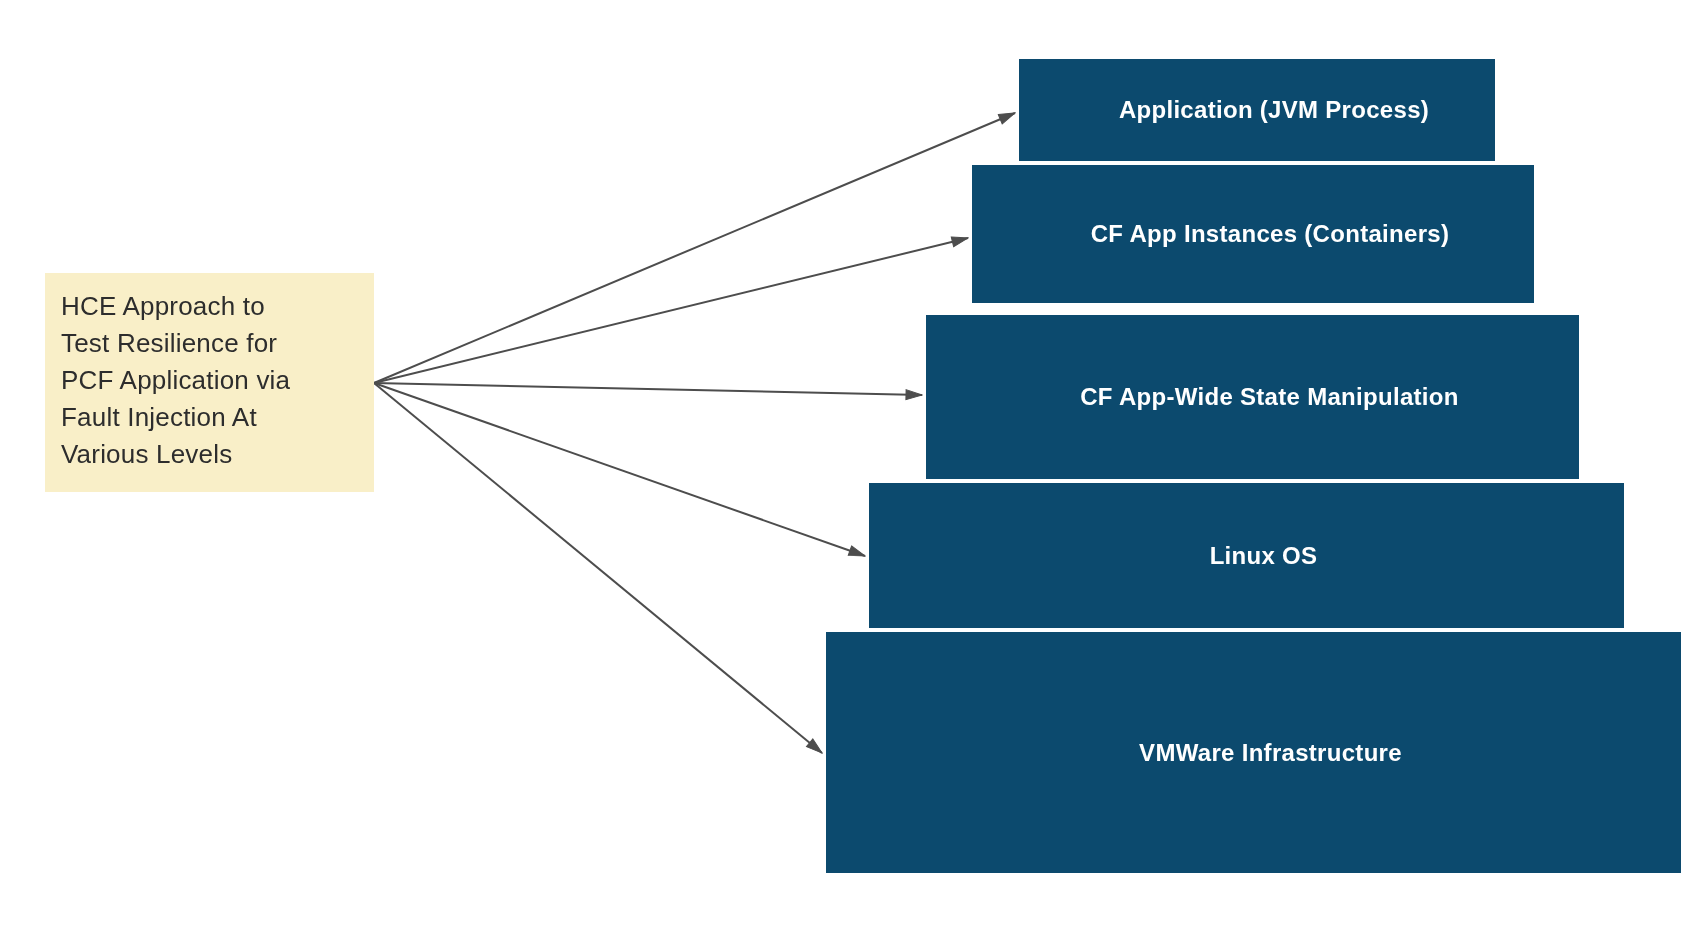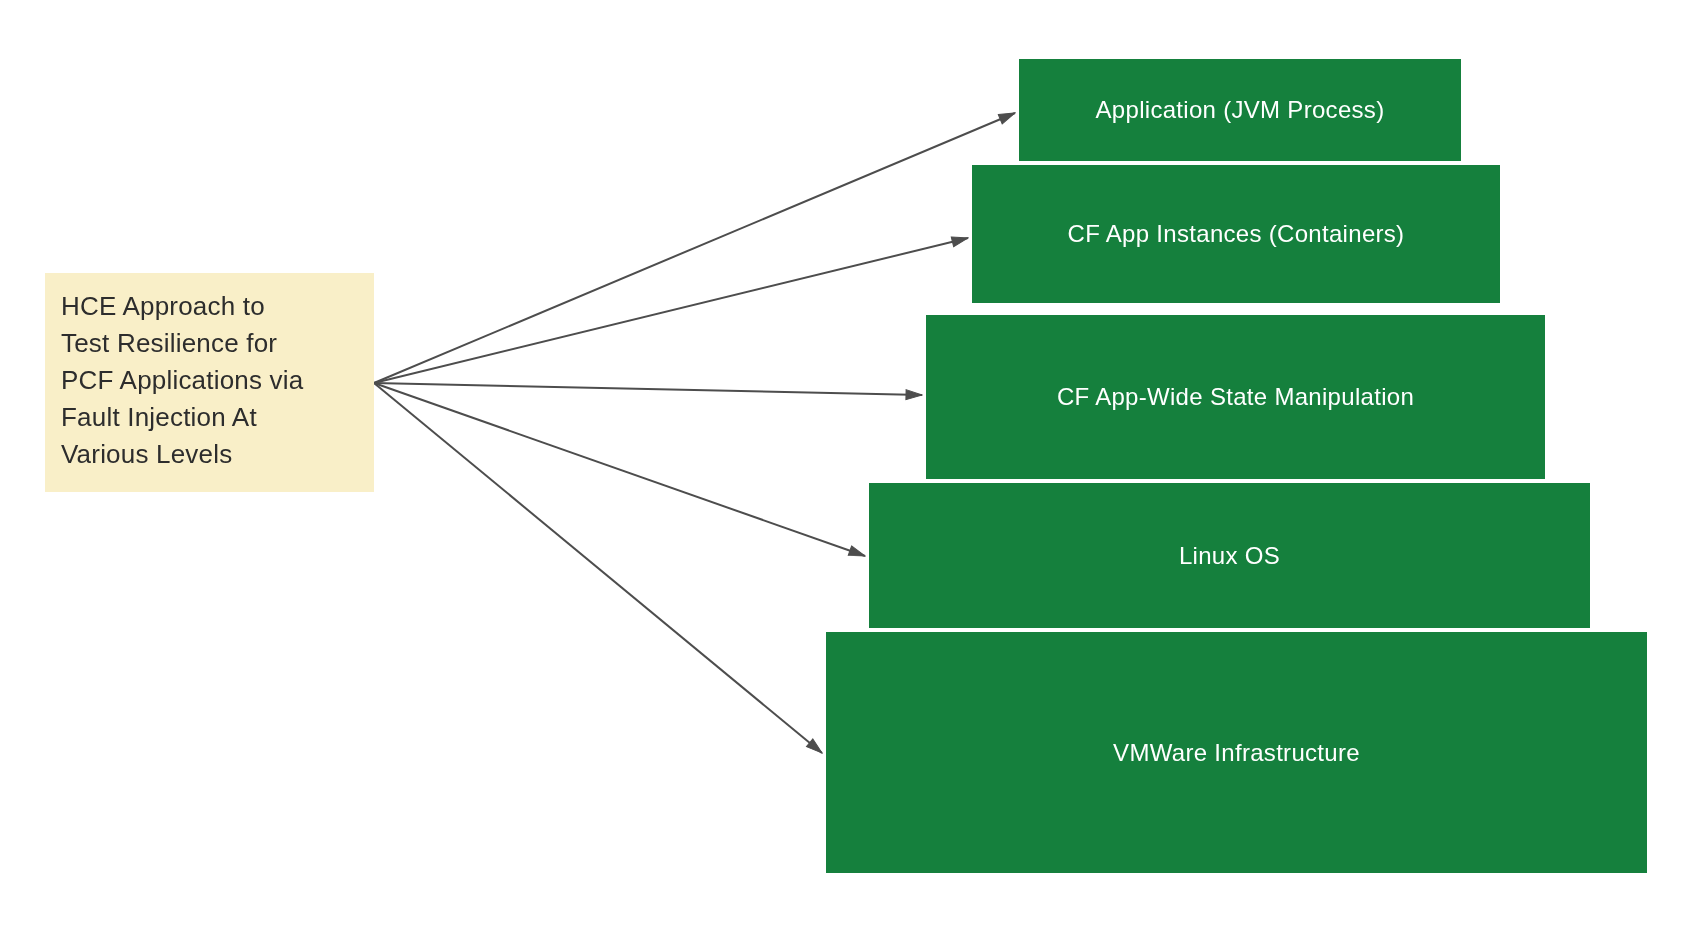--- a/index.html
+++ b/index.html
@@ -36,26 +36,27 @@
     padding: 15px 6px 0 16px;
     box-sizing: border-box;
     white-space: pre-line;
     letter-spacing: 0.2px;
   }
   .level {
     position: absolute;
     display: flex;
     align-items: center;
     justify-content: center;
-    background: #15803d;
+    background: #0c4a6e;
     color: #ffffff;
-    font-weight: normal;
+    font-weight: bold;
     font-size: 24px;
     text-align: center;
     letter-spacing: 0.3px;
+    padding-left: 34px;
   }
   .level-0 { left: 1019px; top:  59px; width: 442px; height: 102px; }
   .level-1 { left:  972px; top: 165px; width: 528px; height: 138px; }
   .level-2 { left:  926px; top: 315px; width: 619px; height: 164px; }
   .level-3 { left:  869px; top: 483px; width: 721px; height: 145px; }
   .level-4 { left:  826px; top: 632px; width: 821px; height: 241px; }
 </style>
 </head>
 <body>
 
@@ -69,21 +70,21 @@
     </defs>
     <line x1="374" y1="383" x2="1015" y2="113" stroke="#4d4d4d" stroke-width="2" marker-end="url(#ah)"></line>
     <line x1="374" y1="383" x2="968" y2="238" stroke="#4d4d4d" stroke-width="2" marker-end="url(#ah)"></line>
     <line x1="374" y1="383" x2="922" y2="395" stroke="#4d4d4d" stroke-width="2" marker-end="url(#ah)"></line>
     <line x1="374" y1="383" x2="865" y2="556" stroke="#4d4d4d" stroke-width="2" marker-end="url(#ah)"></line>
     <line x1="374" y1="383" x2="822" y2="753" stroke="#4d4d4d" stroke-width="2" marker-end="url(#ah)"></line>
   </svg>
 
   <div class="note">HCE Approach to
 Test Resilience for
-PCF Applications via
+PCF Application via
 Fault Injection At
 Various Levels</div>
 
   <div class="level level-0">Application (JVM Process)</div>
 
   <div class="level level-1">CF App Instances (Containers)</div>
 
   <div class="level level-2">CF App-Wide State Manipulation</div>
 
   <div class="level level-3">Linux OS</div>

